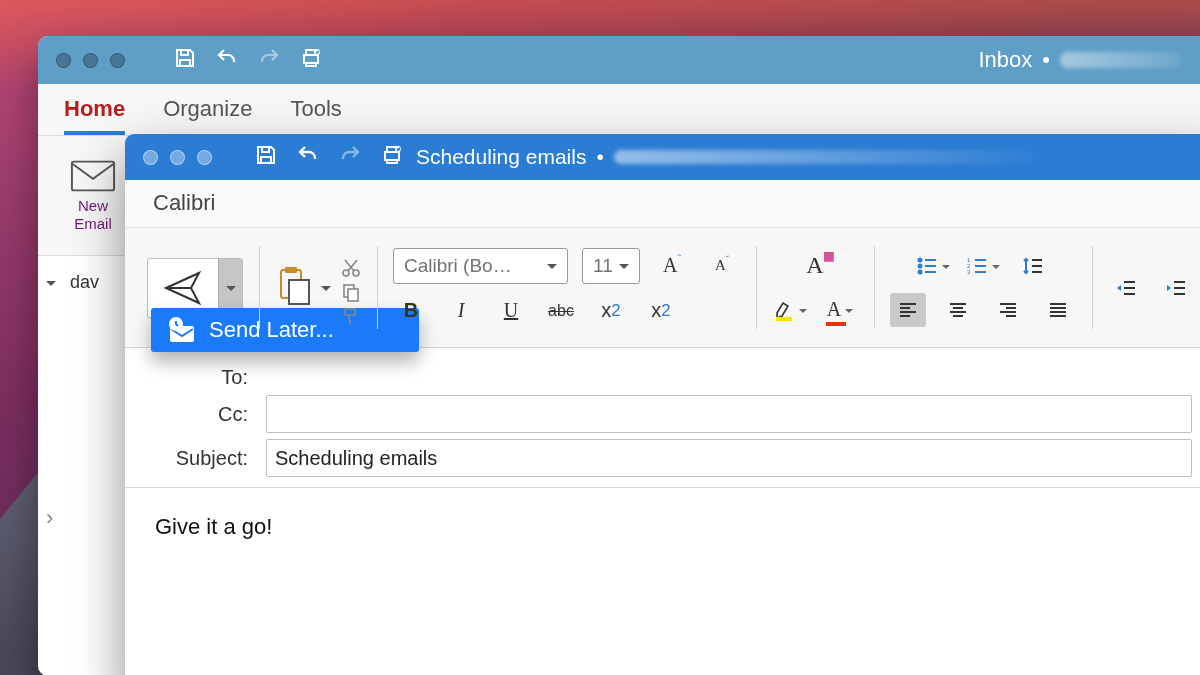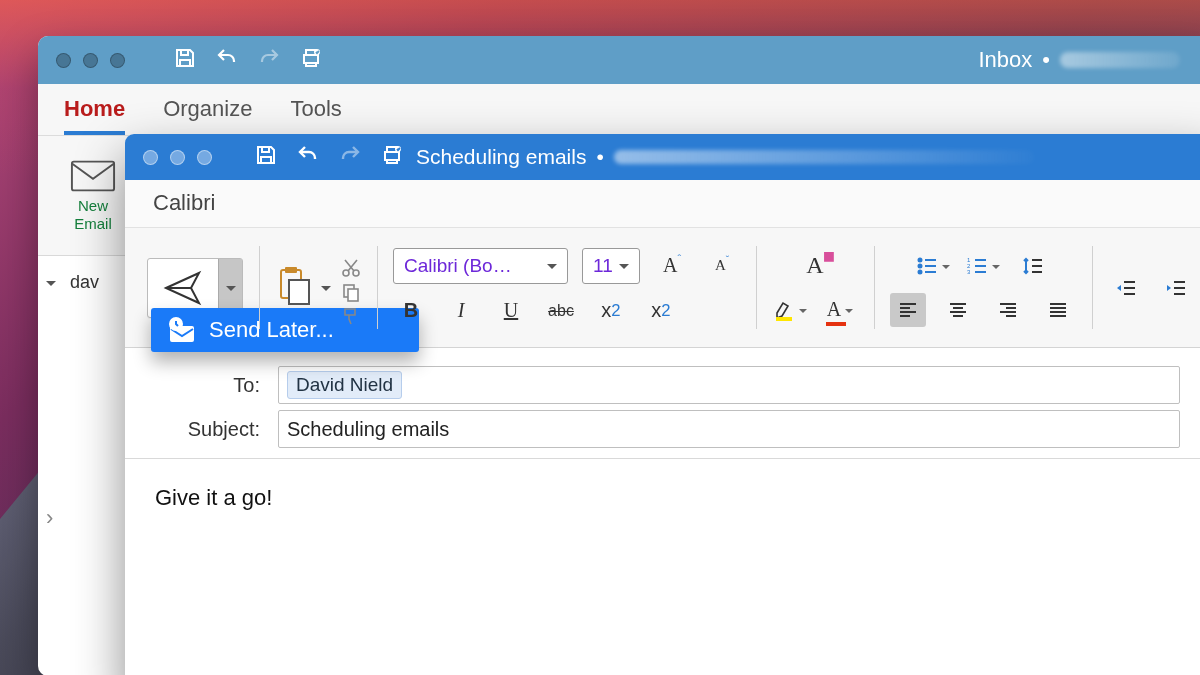--- a/index.html
+++ b/index.html
@@ -17,21 +17,21 @@
   .qat svg{width:24px;height:24px;}
   
   
   .win-back{position:absolute;left:38px;top:36px;right:-10px;height:640px;background:#fff;border-radius:10px;box-shadow:0 18px 40px rgba(0,0,0,.35);}
   .win-back .titlebar{height:48px;background:#5f9ec7;border-radius:10px 10px 0 0;display:flex;align-items:center;}
   .win-back .titlebar .title-right{margin-left:auto;color:#fff;font-size:22px;padding-right:30px;display:flex;align-items:center;gap:10px}
   .win-back .titlebar .title-right .blur{width:120px;height:16px;border-radius:8px;background:linear-gradient(90deg,rgba(255,255,255,.45),rgba(255,255,255,.1));filter:blur(2px);}
   .win-back .tabs{display:flex;gap:38px;padding:12px 26px 0;height:52px;background:#f7f7f7;border-bottom:1px solid #dcdcdc;font-size:22px;color:#555}
   .win-back .tabs .tab.active{color:#b91c1c;font-weight:700;border-bottom:4px solid #2b7cd3;padding-bottom:6px}
   .win-back .tools{background:#f7f7f7;height:120px;display:flex;align-items:center;padding:0 10px;border-bottom:1px solid #d9d9d9}
-  .win-back .tools .newmail{display:flex;flex-direction:column;align-items:center;justify-content:center;width:90px;color:#15803d;font-size:15px;}
+  .win-back .tools .newmail{display:flex;flex-direction:column;align-items:center;justify-content:center;width:90px;color:#701a75;font-size:15px;}
   .win-back .tools .newmail svg{width:46px;height:34px;stroke:#555}
   .win-back .content{display:flex;height:calc(100% - 220px);}
   .win-back .folders{width:110px;border-right:1px solid #e0e0e0;padding:10px 8px;color:#333;font-size:18px}
   .win-back .folder-row{display:flex;gap:14px;align-items:center;padding:6px 0}
 
   
   .win-front{position:absolute;left:125px;top:134px;right:-20px;height:560px;background:#fff;border-radius:9px;box-shadow:0 22px 50px rgba(0,0,0,.45);}
   .win-front .titlebar{height:46px;background:#2b7cd3;border-radius:9px 9px 0 0;display:flex;align-items:center;color:#fff}
   .win-front .titlebar .title-text{font-size:21px;margin-left:12px;display:flex;align-items:center;gap:10px}
   .win-front .titlebar .title-blur{display:inline-block;width:420px;height:14px;border-radius:7px;background:linear-gradient(90deg,rgba(255,255,255,.5),rgba(255,255,255,.02));filter:blur(2px)}
@@ -46,32 +46,32 @@
   .sendbtn{display:flex;height:60px;border:1px solid #bbb;border-radius:3px;background:#fff;box-shadow:0 1px 0 rgba(0,0,0,.04)}
   .sendbtn .main{width:70px;display:flex;align-items:center;justify-content:center}
   .sendbtn .caret{width:24px;background:#c6c6c6;display:flex;align-items:center;justify-content:center;border-left:1px solid #aaa}
   .sendbtn svg{width:40px;height:40px;}
   .drop{position:absolute;top:72px;left:12px;background:#1a7af8;color:#fff;border-radius:3px;min-width:268px;height:44px;display:flex;align-items:center;gap:14px;padding:0 18px;font-size:22px;box-shadow:0 10px 18px rgba(0,0,0,.3)}
   .drop svg{width:26px;height:26px}
   
   .paste svg{width:40px;height:40px}
   .mini-icons{display:flex;flex-direction:column;justify-content:space-around;height:60px;margin-left:10px;color:#888}
   .mini-icons svg{width:20px;height:20px}
-  .dd{border:1px solid #999;border-radius:3px;height:36px;background:#fff;display:flex;align-items:center;justify-content:space-between;padding:0 10px;font-size:19px;color:#6d28d9}
+  .dd{border:1px solid #999;border-radius:3px;height:36px;background:#fff;display:flex;align-items:center;justify-content:space-between;padding:0 10px;font-size:19px;color:#737373}
   .dd .chev{color:#555}
   .fmt-col{display:flex;flex-direction:column;gap:10px;align-items:center}
   .fmt-row{display:flex;align-items:center;gap:14px}
   .ibtn{width:36px;height:34px;display:flex;align-items:center;justify-content:center;color:#333;font-size:20px;border-radius:3px}
   .ibtn.caret::after{content:"";margin-left:4px;border:4px solid transparent;border-top-color:#666;position:relative;top:3px}
   .ibtn svg{width:22px;height:22px}
   .aleft-sel{background:#c9c9c9}
   
   
   .headers{padding:12px 28px 4px;background:#fff;border-bottom:1px solid #d9d9d9}
-  .hrow{display:flex;align-items:center;margin:6px 12px}
+  .hrow{display:flex;align-items:center;margin:6px 0}
   .hlabel{width:95px;text-align:right;font-size:20px;color:#333;margin-right:18px}
   .hfield{flex:1;border:1px solid #bfbfbf;height:38px;border-radius:2px;display:flex;align-items:center;padding:0 8px;font-size:20px;color:#222;background:#fff}
   .chip{background:#e2ecf9;border:1px solid #b6cdec;border-radius:3px;padding:2px 8px;font-size:19px;color:#234}
   .body{padding:26px 30px;font-size:22px;color:#111}
   
   .chev-down{display:inline-block;border:5px solid transparent;border-top-color:#555;position:relative;top:3px}
 </style>
 </head>
 <body>
 
@@ -342,23 +342,24 @@
                 <path d="M2 8l4 3-4 3z" fill="#2b7cd3" stroke="none"></path>
               </svg>
             </div>
         </div>
       </div>
     </div>
 
     <div class="headers">
       <div class="hrow">
         <div class="hlabel">To:</div>
-        <div class="hfield">
-            <span class="chip">David Nield</span>
-          </div>
+      </div>
+      <div class="hrow">
+        <div class="hlabel">Cc:</div>
+        <div class="hfield"></div>
       </div>
       <div class="hrow">
         <div class="hlabel">Subject:</div>
         <div class="hfield">
             <span>Scheduling emails</span>
           </div>
       </div>
     </div>
 
     <div class="body">

